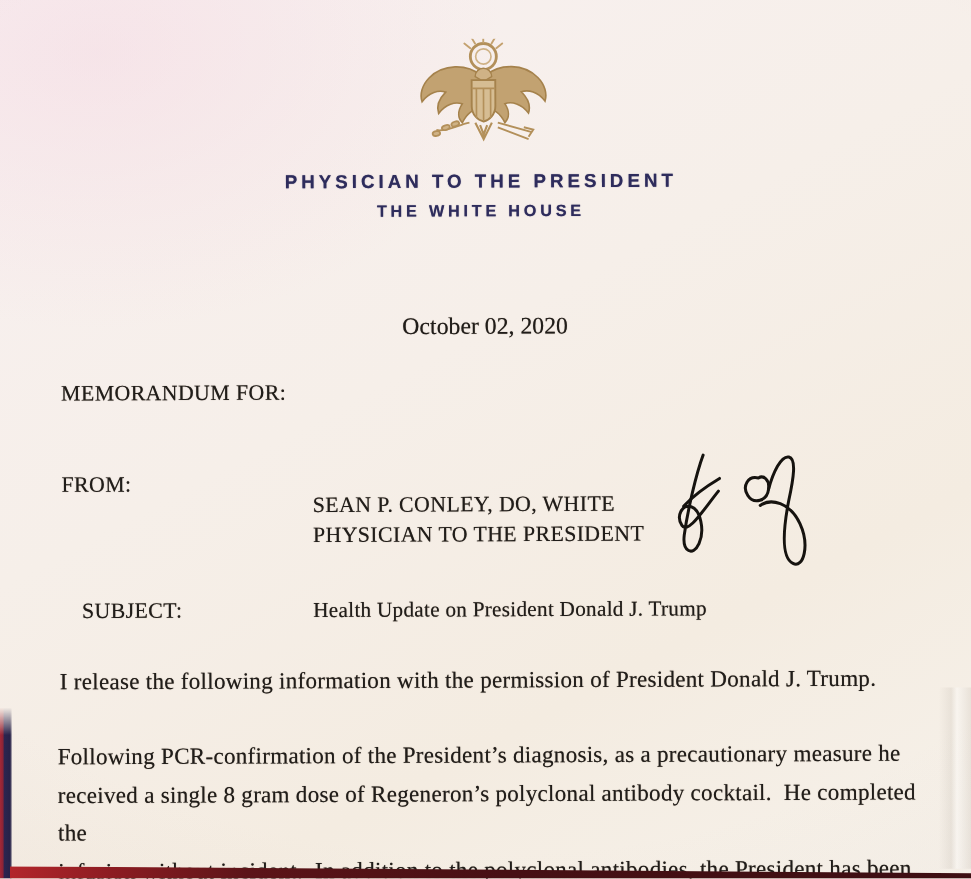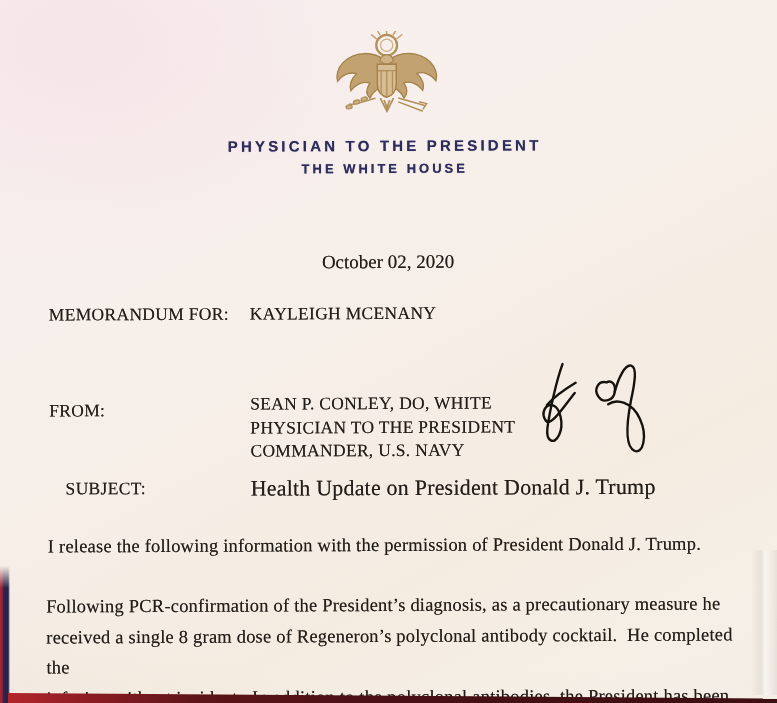--- a/index.html
+++ b/index.html
@@ -29,23 +29,23 @@
     position:absolute;left:0;right:6px;top:161px;text-align:center;
     font-family:"Liberation Sans", sans-serif;font-weight:700;
     font-size:13px;letter-spacing:3px;color:#2e2c5c;
     text-shadow:0 0 0.7px rgba(46,44,92,0.7);
   }
   .date{position:absolute;left:0;right:0;top:251px;text-align:center;font-size:19px;}
   
   .label{position:absolute;left:49px;font-size:17.5px;letter-spacing:0.3px;}
   .vals{position:absolute;left:250px;font-size:17.5px;letter-spacing:0.3px;line-height:23.5px;}
   .lbl-to{top:303px;text-align:center;}  .val-to{top:302px;}
-  .lbl-from{top:399px;} .val-from{top:392px;}
+  .lbl-from{top:376px;} .val-from{top:392px;}
   .lbl-subj{top:477px;margin-left:16px;} .val-subj{top:476px;}
-  .subject-line{font-size:22px;letter-spacing:0.2px;}
+  .subject-line{font-size:17px;letter-spacing:0.2px;}
   
   .para1{position:absolute;left:47px;top:535px;font-size:18.5px;letter-spacing:0.2px;white-space:pre-wrap;}
   .para2{position:absolute;left:45px;top:590px;width:705px;font-size:18.5px;letter-spacing:0.2px;line-height:30.5px;}
   .para2 div{white-space:pre-wrap;}
   
   .sig{position:absolute;left:512px;top:343px;width:150px;height:128px;transform:rotate(-6deg);}
   
   .edge-left-navy{
     position:absolute;left:0;top:566px;width:10px;height:137px;
     background:linear-gradient(90deg,#a32837 0%,#8a2336 24%,#2c2550 34%,#262147 82%,rgba(38,33,71,0) 100%);
@@ -99,28 +99,26 @@
       </g>
     </svg>
 
     <div class="lh-title">PHYSICIAN TO THE PRESIDENT</div>
     <div class="lh-sub">THE WHITE HOUSE</div>
 
     <div class="date soft">October 02, 2020</div>
 
     <div class="label lbl-to soft">MEMORANDUM FOR:</div>
     <div class="vals val-to">
-      <div class="soft">KAYLEIGH MCENANY</div>
     </div>
 
     <div class="label lbl-from soft">FROM:</div>
     <div class="vals val-from">
       <div class="soft">SEAN P. CONLEY, DO, WHITE</div>
       <div class="soft">PHYSICIAN TO THE PRESIDENT</div>
-      <div class="soft">COMMANDER, U.S. NAVY</div>
     </div>
 
     <svg class="sig" viewBox="0 0 150 125" aria-hidden="true">
       <g fill="none" stroke="#16130f" stroke-width="2.4" stroke-linecap="round" stroke-linejoin="round">
         <path d="M55,18 C48,32 38,60 33,80 C30,93 38,98 44,88 C50,78 48,61 41,58 C34,55 28,64 32,72 C36,80 50,62 64,48"></path>
         <path d="M35,57 C44,49 55,43 66,38"></path>
         <path d="M97,41 C89,38 83,46 87,54 C91,62 102,60 104,51 C106,43 101,39 97,41"></path>
         <path d="M104,51 C109,38 117,25 123,27 C129,29 125,44 119,62 C111,88 109,107 117,112 C125,117 132,99 126,81 C120,63 105,58 96,63"></path>
       </g>
     </svg>

